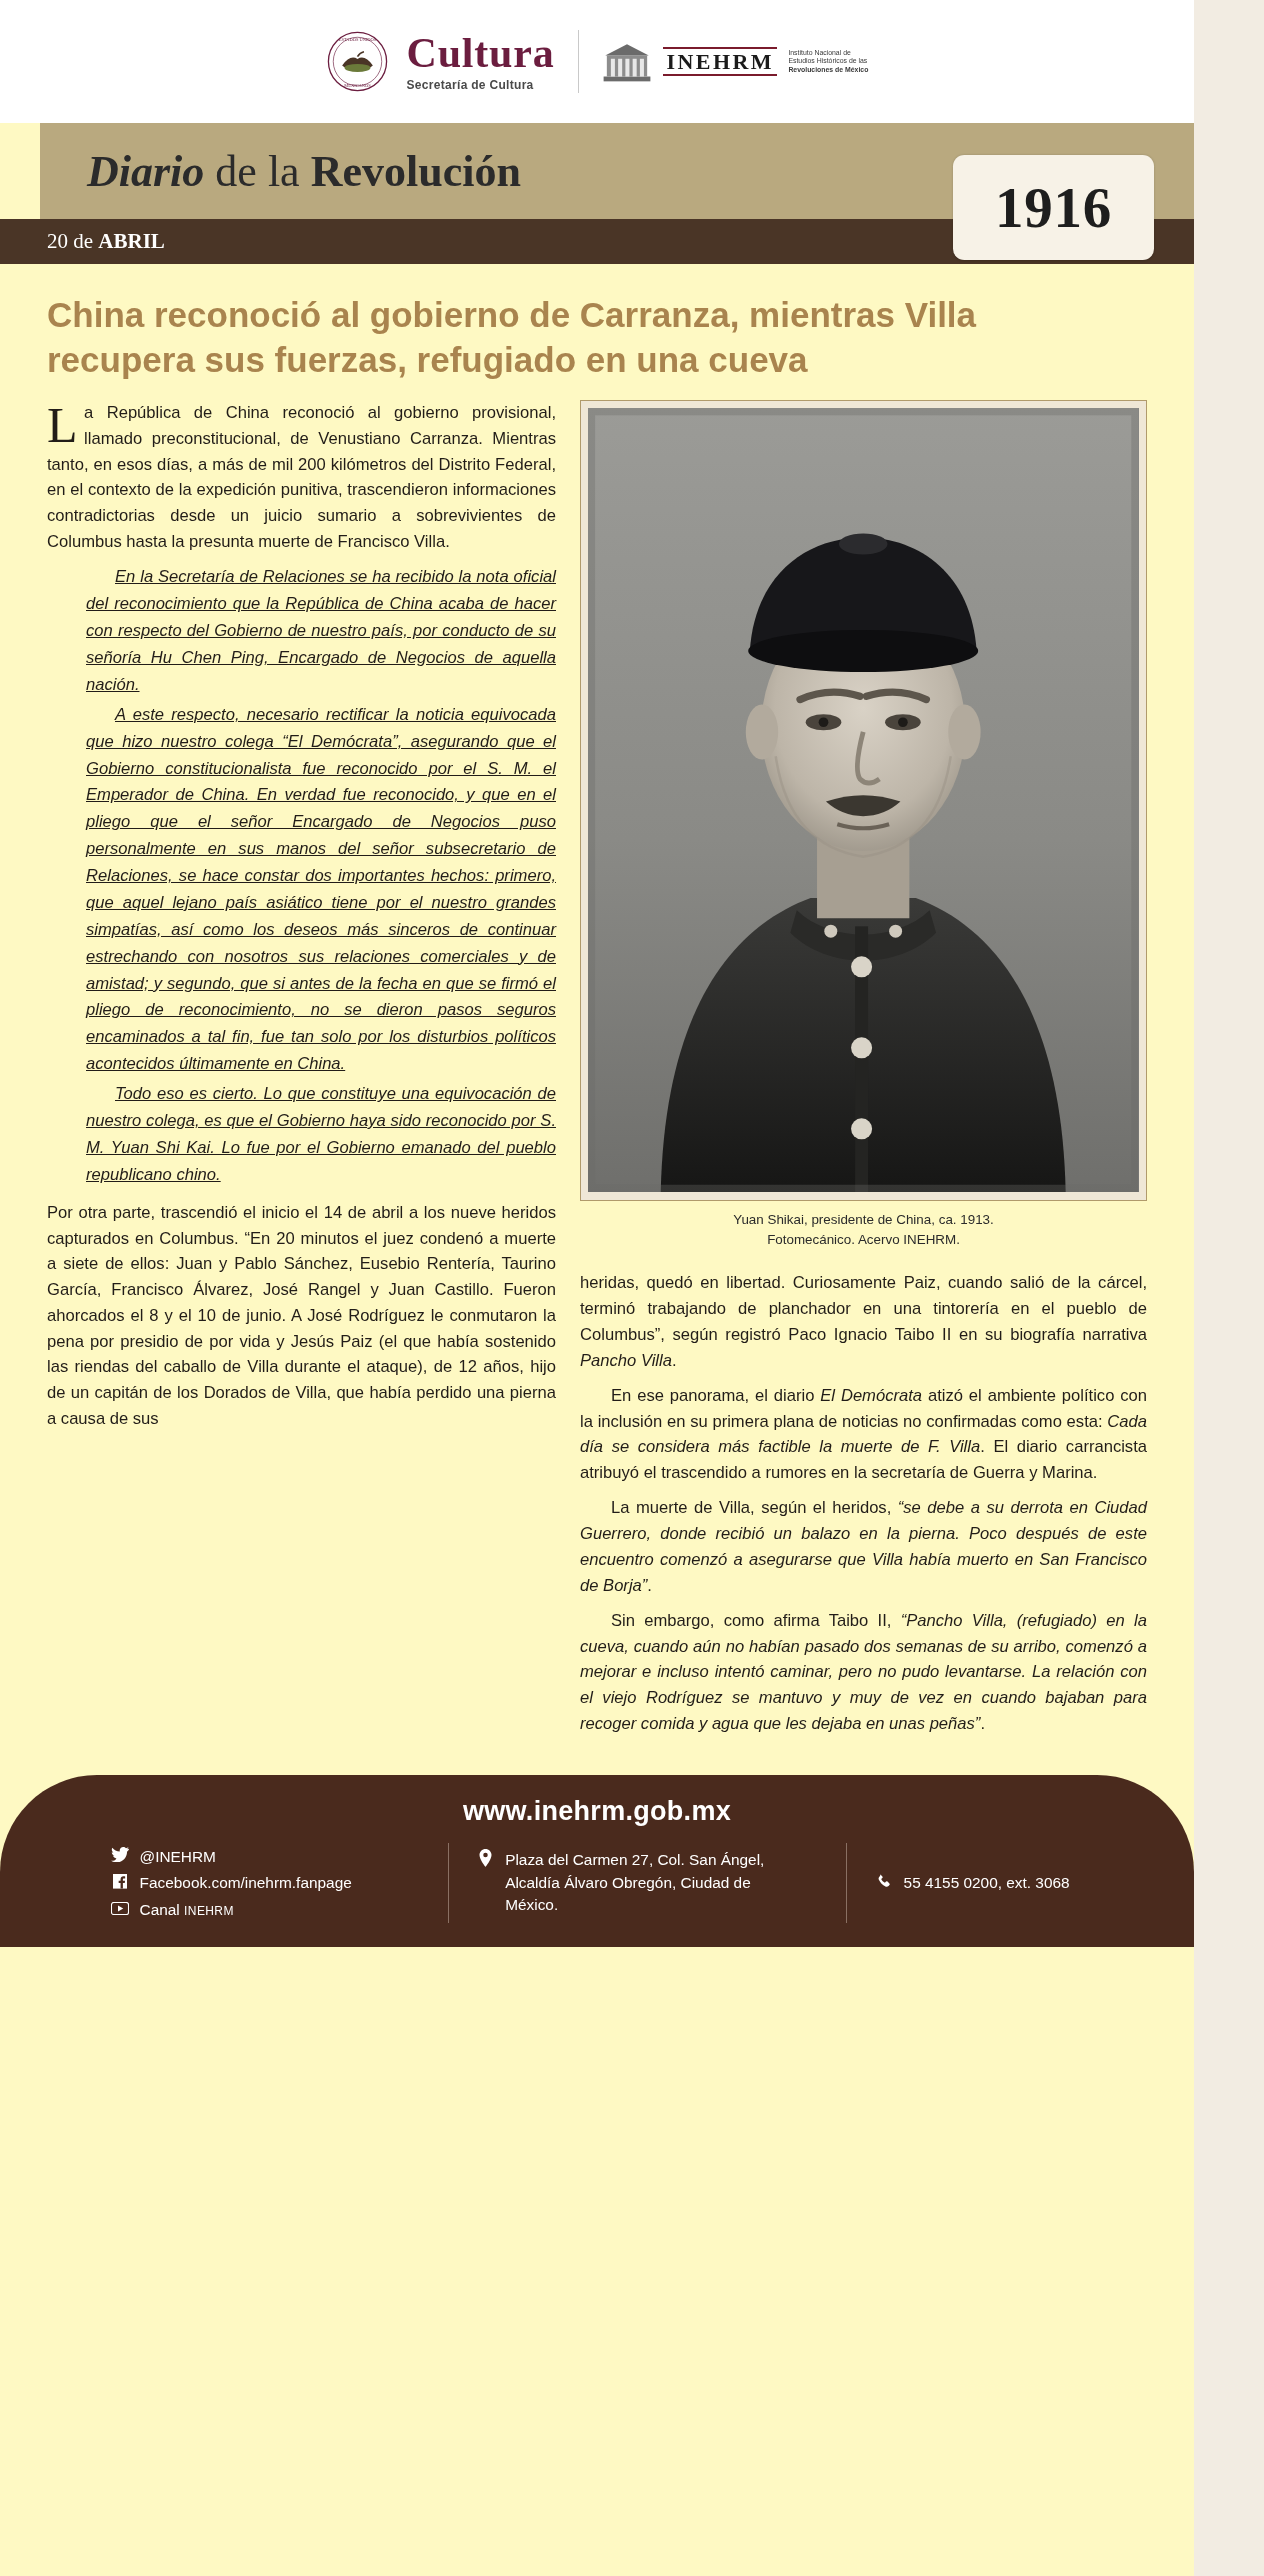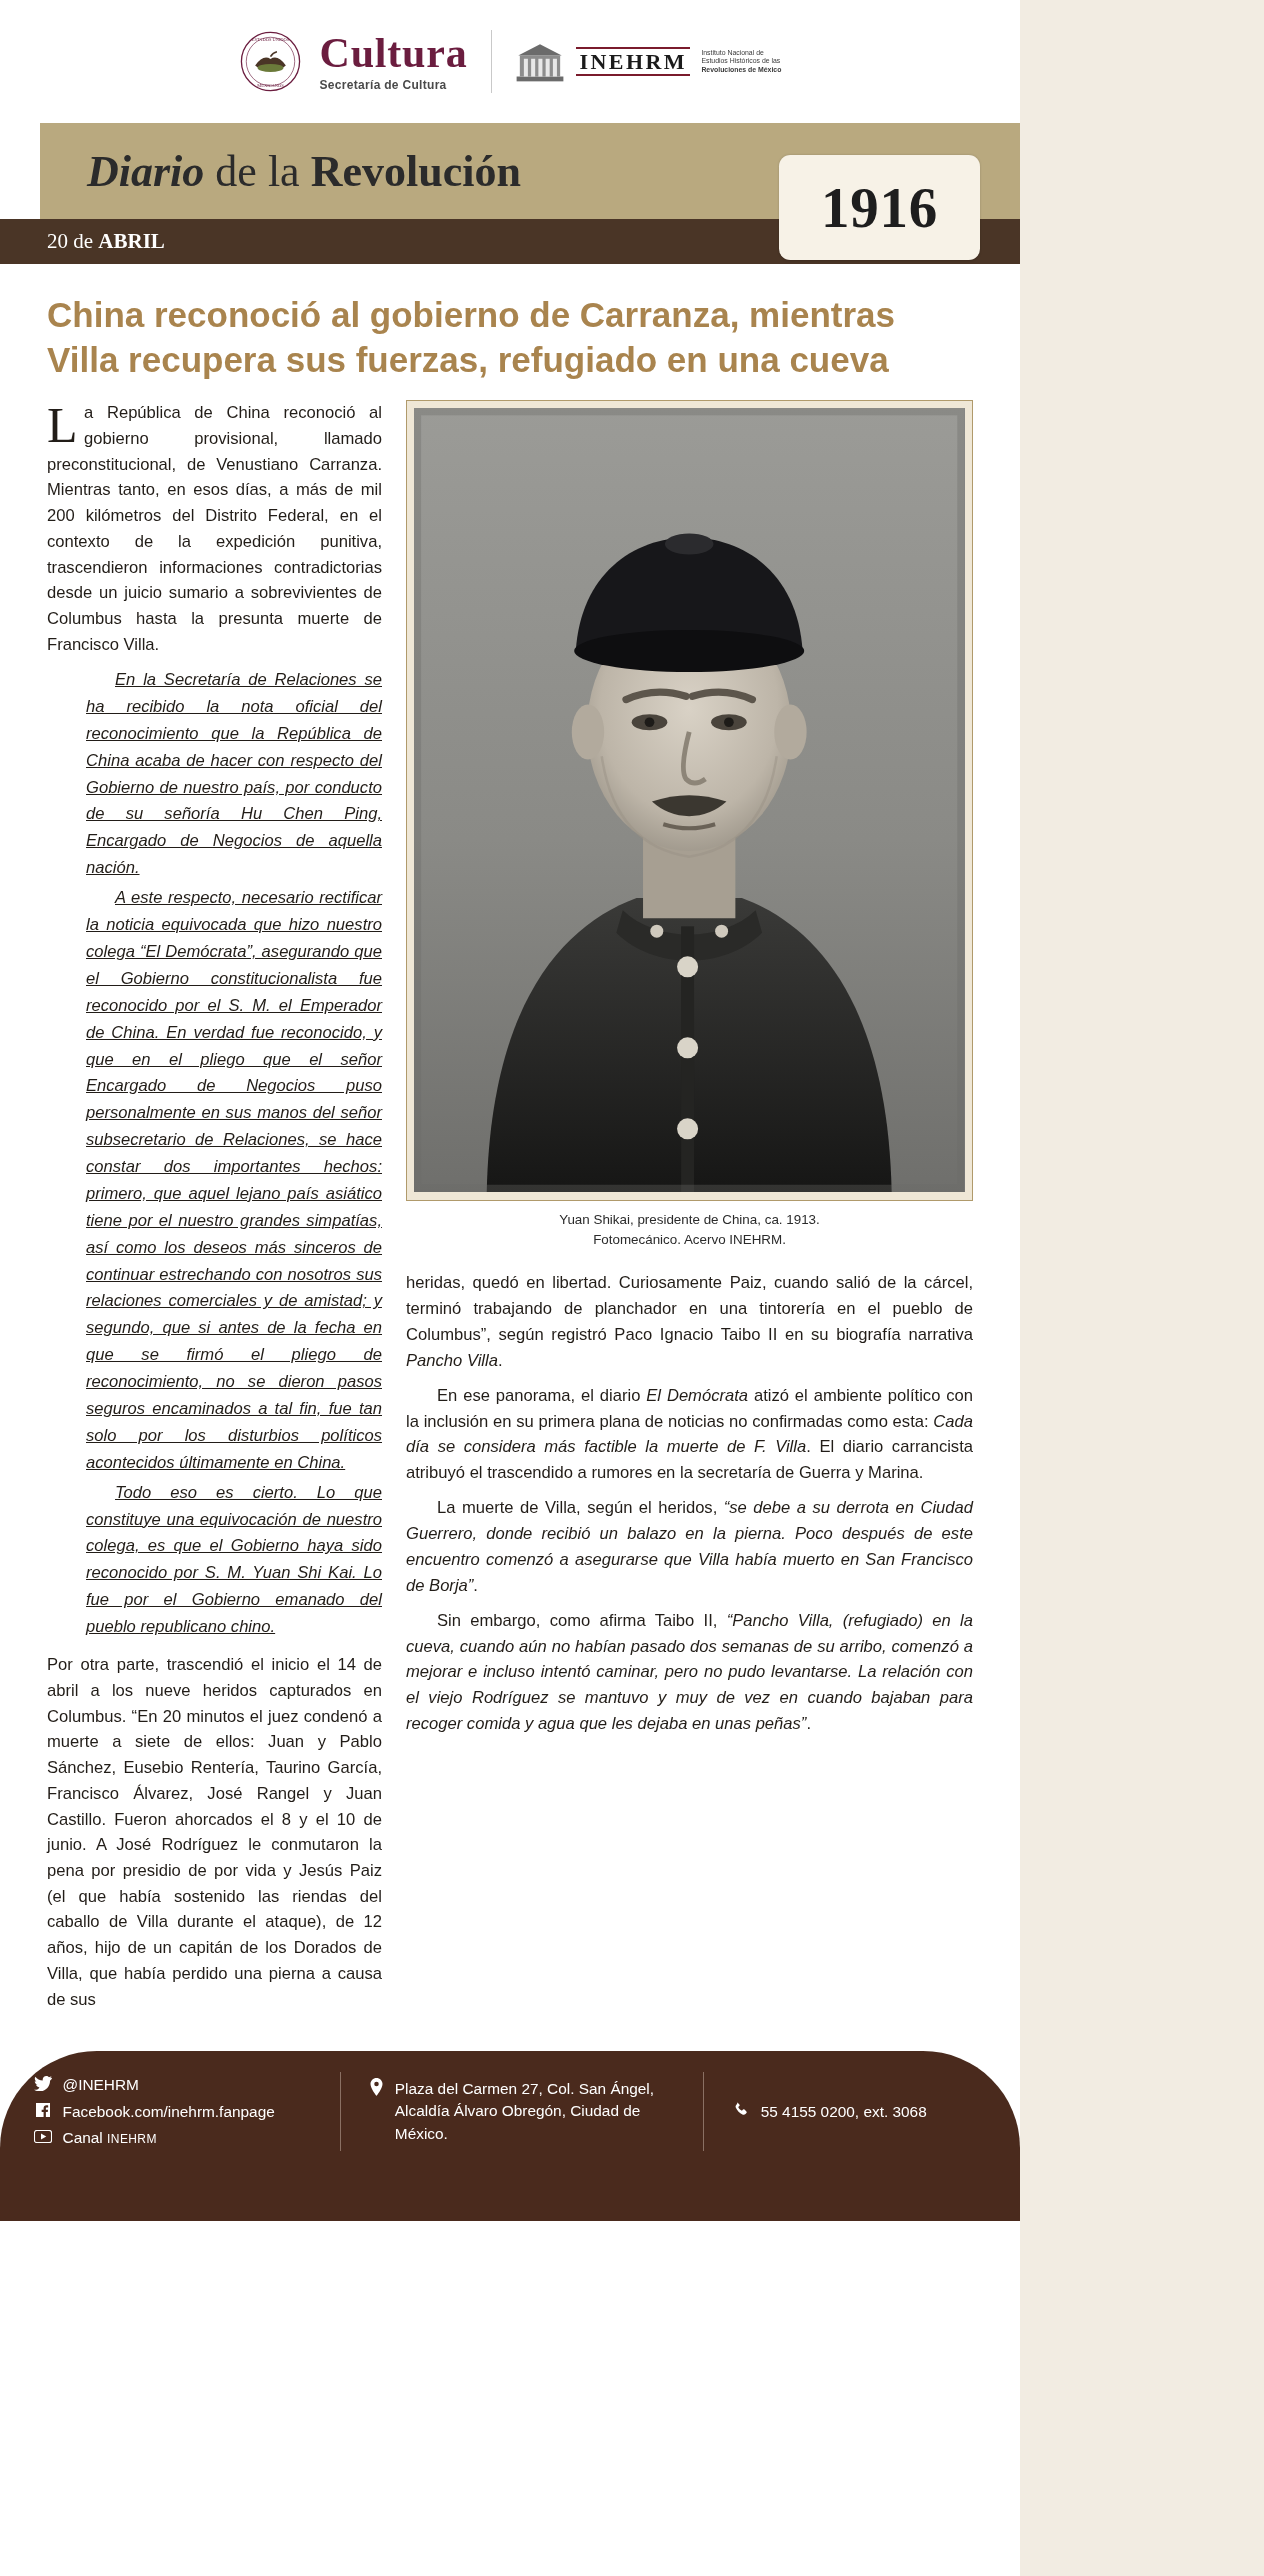--- a/index.html
+++ b/index.html
@@ -4,23 +4,23 @@
 <style>
   * { box-sizing: border-box; }
   html, body { margin: 0; padding: 0; }
   body {
     width: 1265px;
     background: #f2ece2;
     font-family: "Liberation Sans", sans-serif;
     -webkit-font-smoothing: antialiased;
   }
   .page {
-    width: 1020px;
+    width: 1194px;
     min-height: 2576px;
-    background: #ffffff;
+    background: #fef9c3;
     position: relative;
     overflow: hidden;
   }
 
   
   .logobar {
     background: #ffffff;
     height: 123px;
     display: flex;
     align-items: center;
@@ -418,20 +418,21 @@
 
           <p class="body indent"><span>La muerte de Villa, según el heridos, </span><span class="it">“se debe a su derrota en Ciudad Guerrero, donde recibió un balazo en la pierna. Poco después de este encuentro comenzó a asegurarse que Villa había muerto en San Francisco de Borja”</span><span>.</span></p>
 
           <p class="body indent"><span>Sin embargo, como afirma Taibo II, </span><span class="it">“Pancho Villa, (refugiado) en la cueva, cuando aún no habían pasado dos semanas de su arribo, comenzó a mejorar e incluso intentó caminar, pero no pudo levantarse. La relación con el viejo Rodríguez se mantuvo y muy de vez en cuando bajaban para recoger comida y agua que les dejaba en unas peñas”</span><span>.</span></p>
         </div>
       </div>
     </div>
   </div>
 
   <div class="footer">
+    <div class="footer-url">www.inehrm.gob.mx</div>
     <div class="footer-cols">
 
       <div class="fcol fcol-social">
         <div class="frow">
           <span class="gly">
             <svg width="18" height="14.6" viewBox="0 0 22 18">
                 <path d="M22 2.2c-.8.36-1.7.6-2.6.7 1-.6 1.7-1.5 2-2.6-.9.55-1.9.95-3 1.15C17.6.6 16.4 0 15.1 0c-2.5 0-4.5 2-4.5 4.5 0 .35.04.7.11 1C7 5.3 3.7 3.5 1.5.8c-.4.7-.6 1.5-.6 2.3 0 1.6.8 3 2 3.8-.75-.03-1.45-.23-2.05-.57v.06c0 2.2 1.55 4 3.6 4.45-.38.1-.78.16-1.19.16-.29 0-.57-.03-.85-.08.57 1.8 2.24 3.1 4.2 3.13C5.1 16.3 3.2 17 1.15 17c-.4 0-.78-.02-1.15-.07C2 18.2 4.3 19 6.9 19c8.25 0 12.76-6.8 12.76-12.7 0-.2 0-.4-.01-.58.88-.63 1.64-1.42 2.25-2.32z" fill="#ffffff"></path>
               </svg>
           </span>
           <span>@INEHRM</span>

